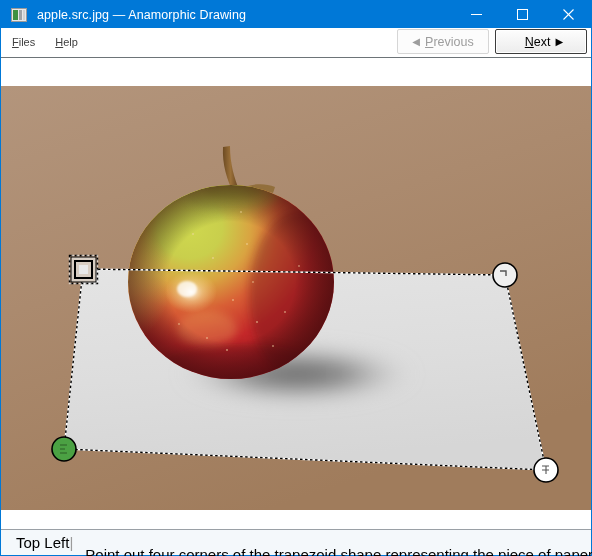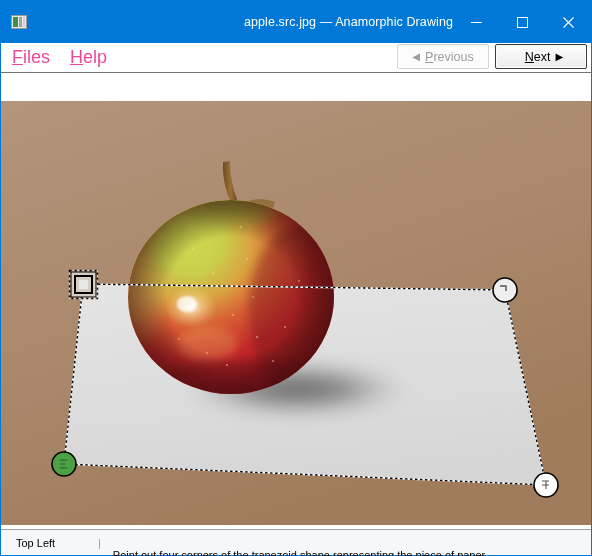--- a/index.html
+++ b/index.html
@@ -21,27 +21,26 @@
     height: 556px;
     box-sizing: border-box;
     border: 1px solid #0078d7;
     background: #ffffff;
     display: flex;
     flex-direction: column;
   }
 
   
   .titlebar {
-    height: 42px;
+    height: 27px;
     background: #0078d7;
     display: flex;
     align-items: center;
     flex: 0 0 auto;
     user-select: none;
-    text-align: right;
   }
   .title-icon {
     width: 16px;
     height: 16px;
     margin-left: 10px;
     margin-right: 10px;
     position: relative;
     flex: 0 0 auto;
   }
   .title-icon .frame {
@@ -96,22 +95,22 @@
   .menustrip {
     height: 28px;
     background: #ffffff;
     display: flex;
     align-items: center;
     position: relative;
     flex: 0 0 auto;
     border-bottom: 1px solid #ffffff;
   }
   .menuitem {
-    font-size: 18px;
-    color: #ec4899;
+    font-size: 11px;
+    color: #404040;
     padding: 3px 9px;
     margin-left: 2px;
     white-space: nowrap;
     cursor: default;
   }
   .menuitem u { text-decoration: underline; }
 
   .navbtns {
     position: absolute;
     right: 4px;
@@ -178,21 +177,21 @@
   .canvas-bottom-gap { flex: 1 1 auto; background: #ffffff; }
 
   
   .statusbar {
     height: 25px;
     flex: 0 0 auto;
     background: #f4f8fb;
     border-top: 1px solid #9aa0a6;
     display: flex;
     align-items: center;
-    font-size: 11px;
+    font-size: 15px;
     color: #000000;
   }
   .status-left {
     width: 82px;
     padding-left: 15px;
     white-space: nowrap;
   }
   .status-div {
     color: #9b9b9b;
     margin: 0 12px 0 0;

